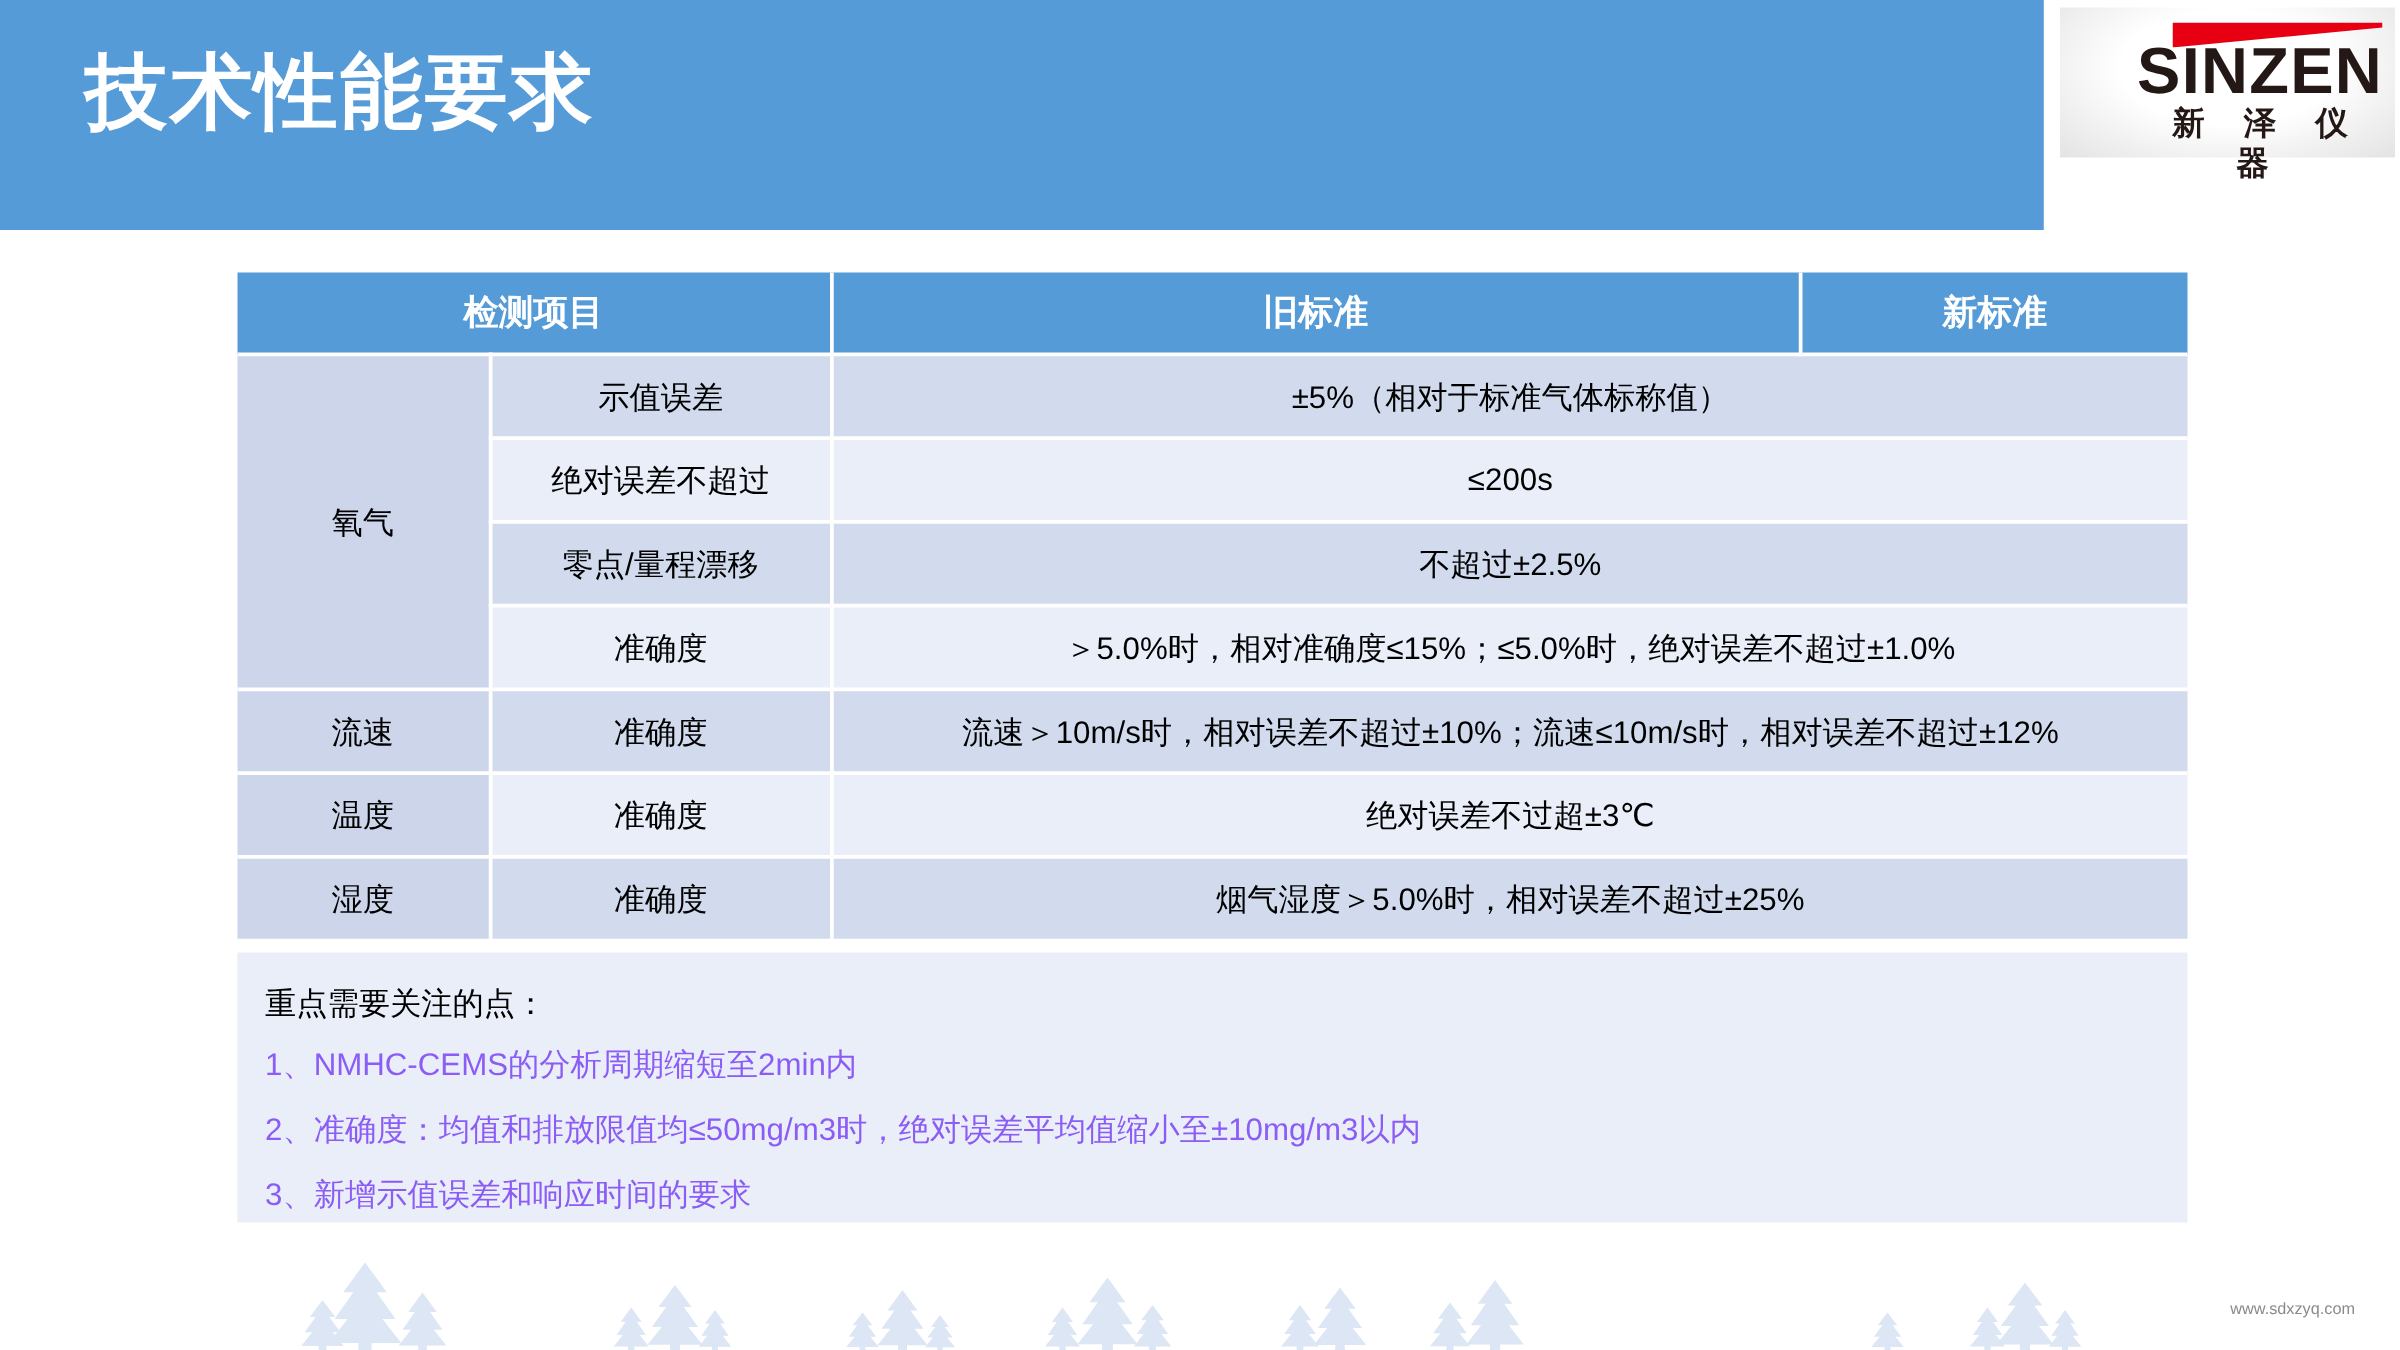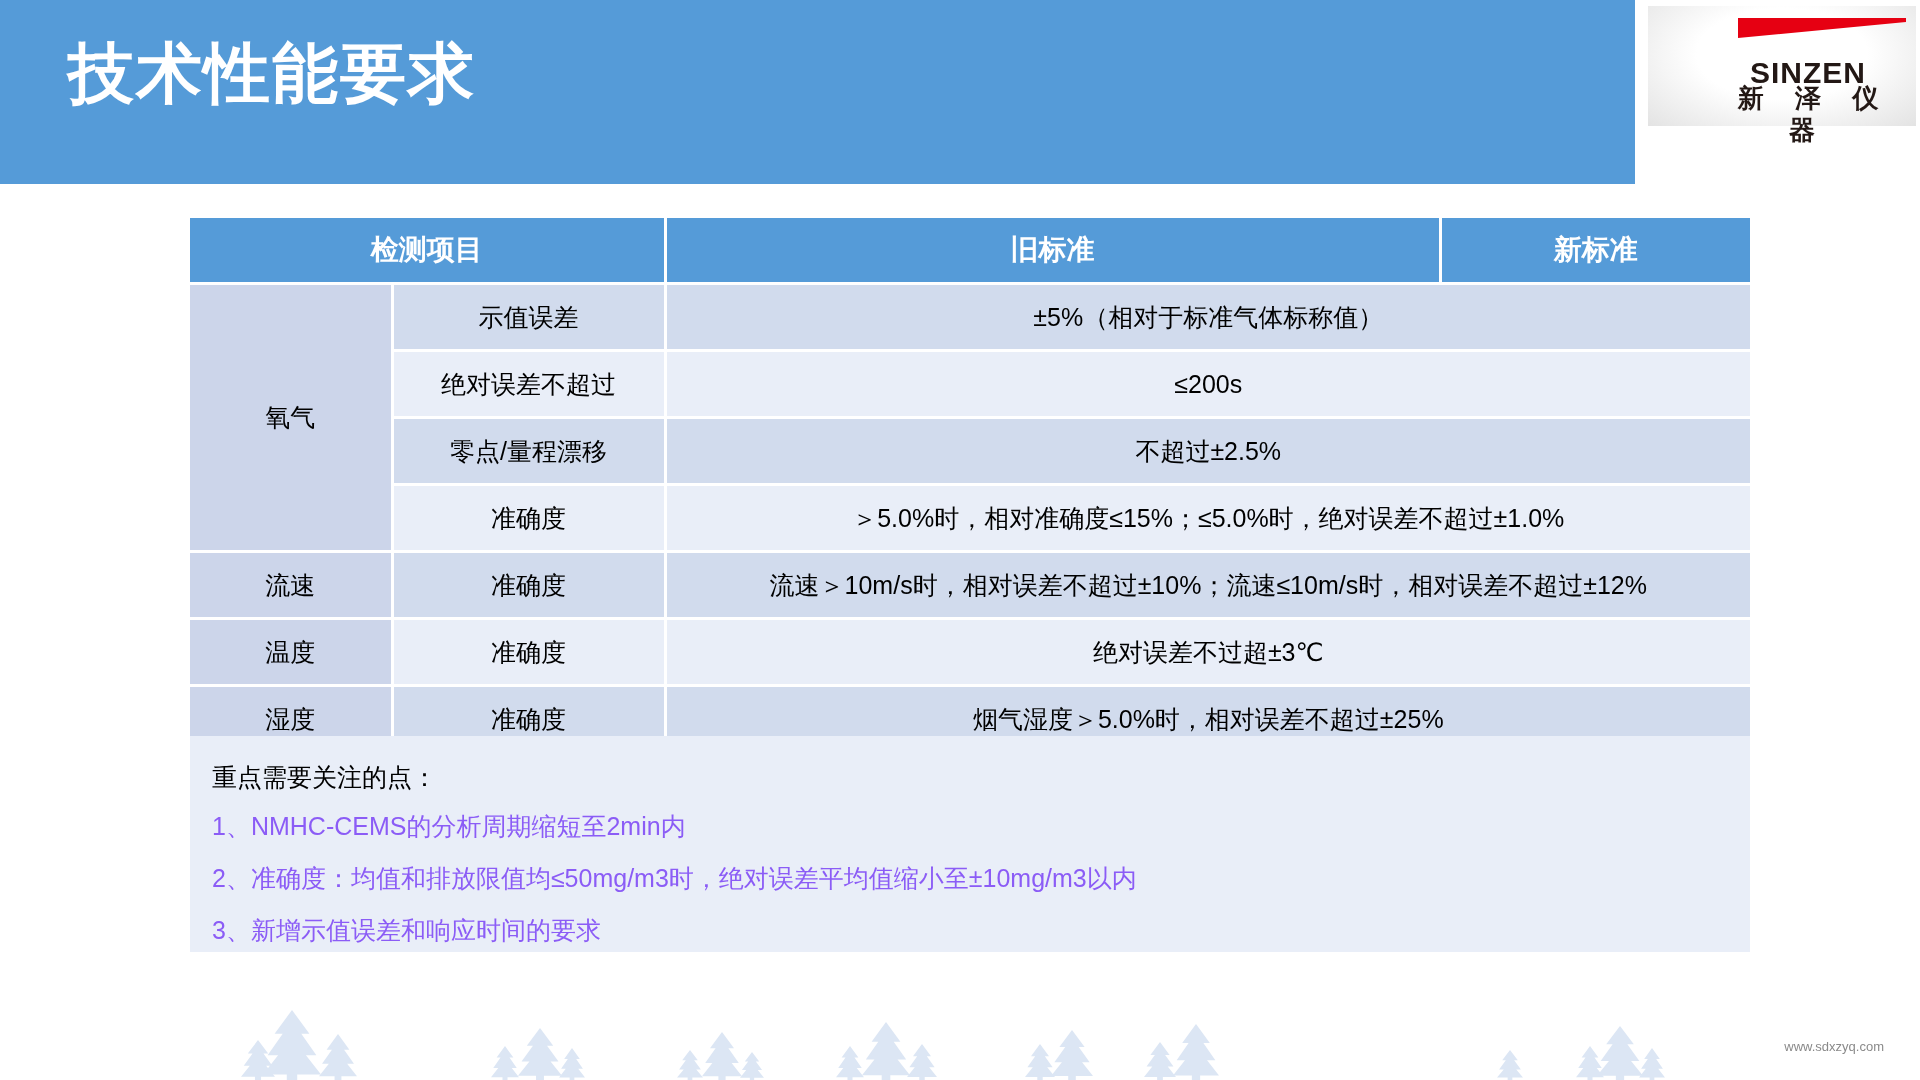--- a/index.html
+++ b/index.html
@@ -25,24 +25,23 @@
   
   .logo-wrap{
     position:absolute;left:1648px;top:6px;width:268px;height:120px;
     background:radial-gradient(ellipse at 50% 40%, #ffffff 45%, #f2f2f2 70%, #e3e3e3 100%);
   }
   .logo-swoosh{
     position:absolute;left:90px;top:12px;width:168px;height:20px;
   }
   .logo-en{
     position:absolute;left:52px;top:26px;width:216px;
-    font-size:30px;font-weight:bold;color:#231815;
+    font-size:52px;font-weight:bold;color:#231815;
     letter-spacing:1px;text-align:center;line-height:50px;
     font-family:"Liberation Sans","DejaVu Sans",sans-serif;
-    margin-top:16px;
   }
   .logo-cn{
     position:absolute;left:52px;top:76px;width:216px;
     font-size:26px;font-weight:bold;color:#231815;
     letter-spacing:12px;text-align:center;line-height:32px;
     text-indent:12px;
   }
 
   
   .tbl{
@@ -72,21 +71,21 @@
     padding:0 18px;
   }
   .tbl td.last{border-right:none;}
   .rowA td{background:#d1dbed;}
   .rowB td{background:#e9eef8;}
   .cat{background:#ccd5ea !important;}
   .tbl tr:last-child td{border-bottom:none;}
 
   
   .notes{
-    position:absolute;left:190px;top:736px;width:1560px;height:216px;
+    position:absolute;left:190px;top:762px;width:1560px;height:216px;
     background:#e9eef8;
     box-sizing:border-box;padding:18px 0 16px 22px;
   }
   .note-head{
     font-size:25px;color:#000000;line-height:46px;
   }
   .note-item{
     font-size:25px;color:#8b5cf6;line-height:52px;white-space:nowrap;
   }
 

